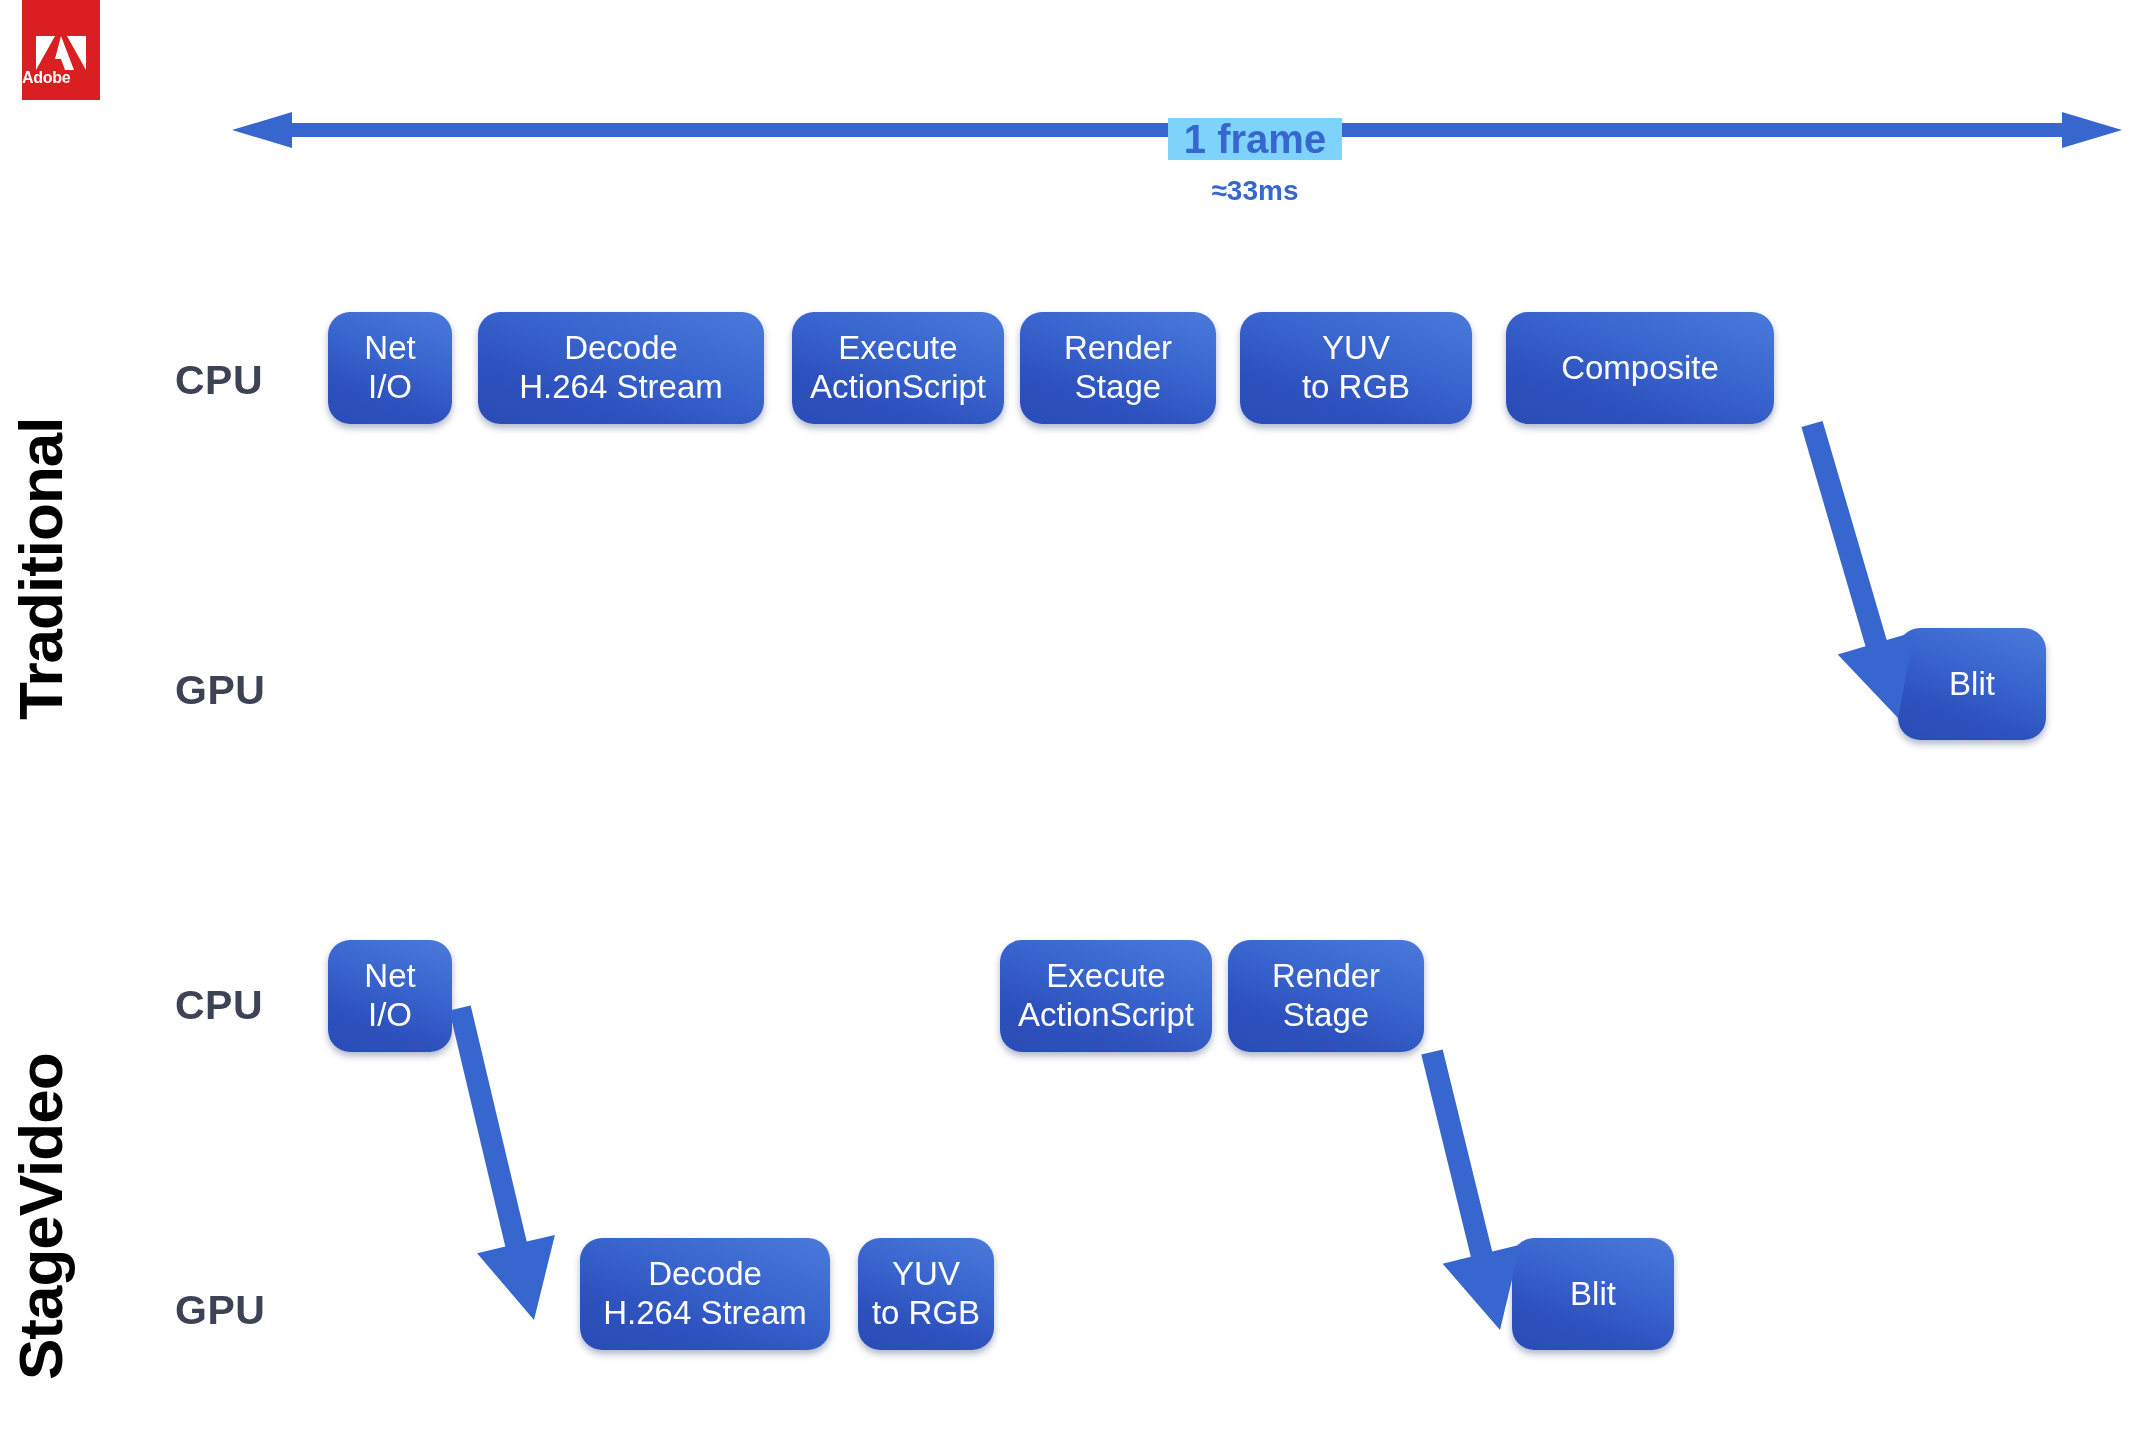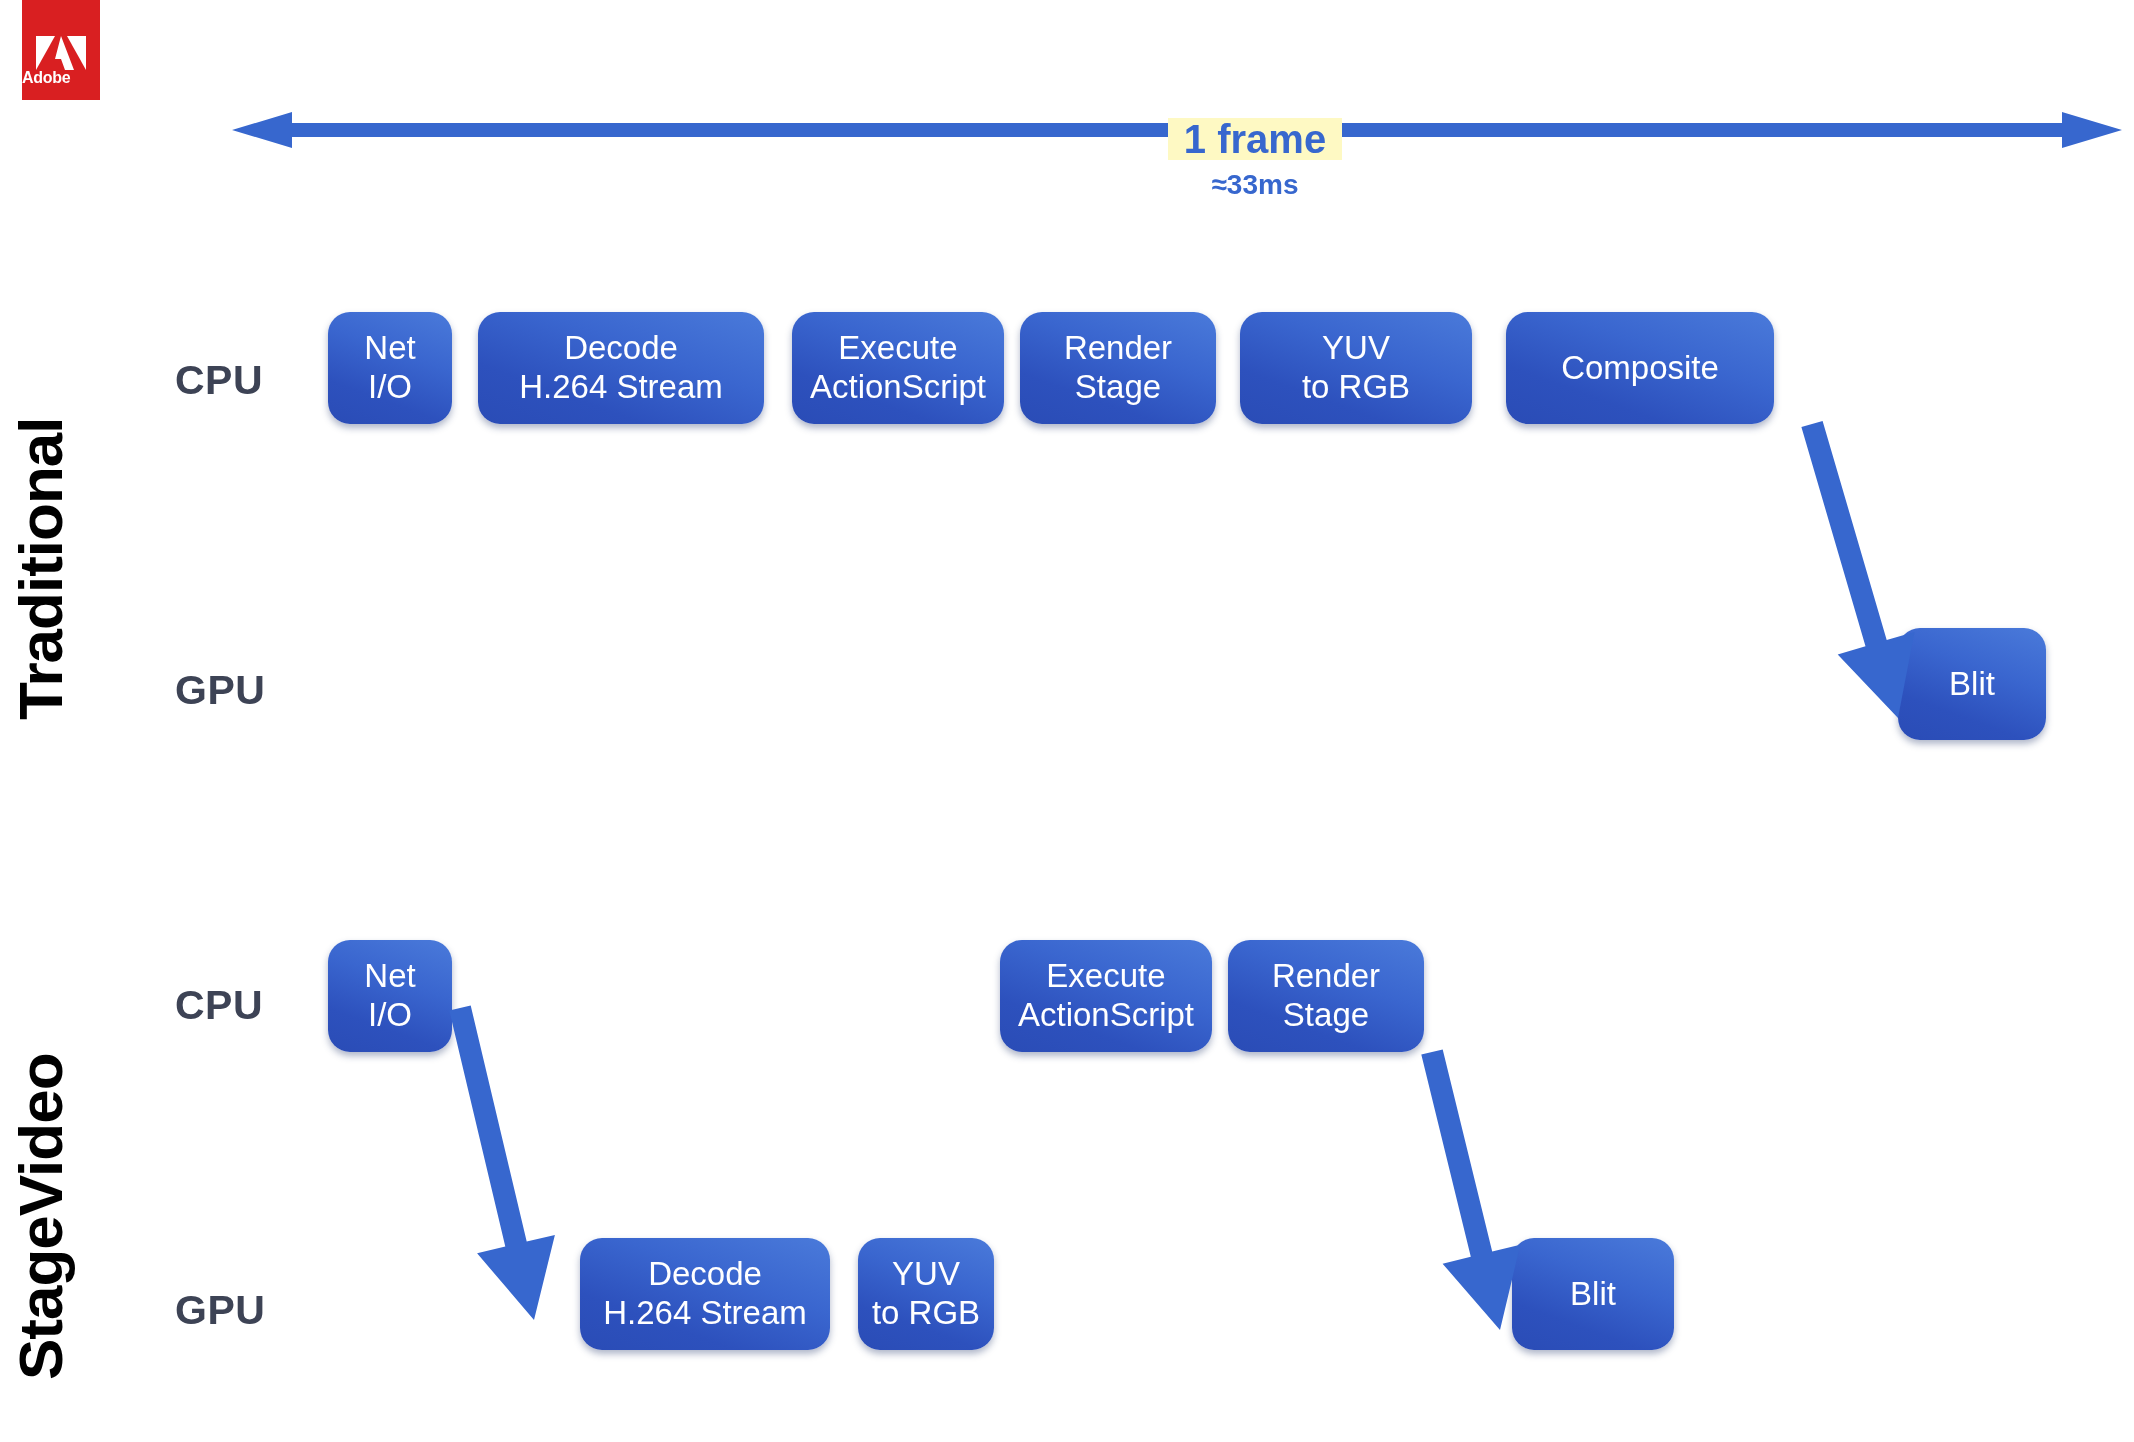--- a/index.html
+++ b/index.html
@@ -83,29 +83,29 @@
     top: 118px;
     width: 350px;
     text-align: center;
     color: #3767ce;
     pointer-events: none;
   }
   #frame-caption .frame-title {
     font-size: 40px;
     font-weight: bold;
     line-height: 1.05;
-    background: #fef9c3;
+    background: #7dd3fc;
     display: inline-block;
     padding: 0 16px;
   }
   #frame-caption .frame-sub {
     font-size: 28px;
     font-weight: bold;
     line-height: 1.1;
-    margin-top: 10px;
+    margin-top: 16px;
   }
 
   
   .lane-label {
     position: absolute;
     color: #3d4355;
     font-weight: bold;
     font-size: 41px;
     line-height: 1;
     letter-spacing: 0.5px;

